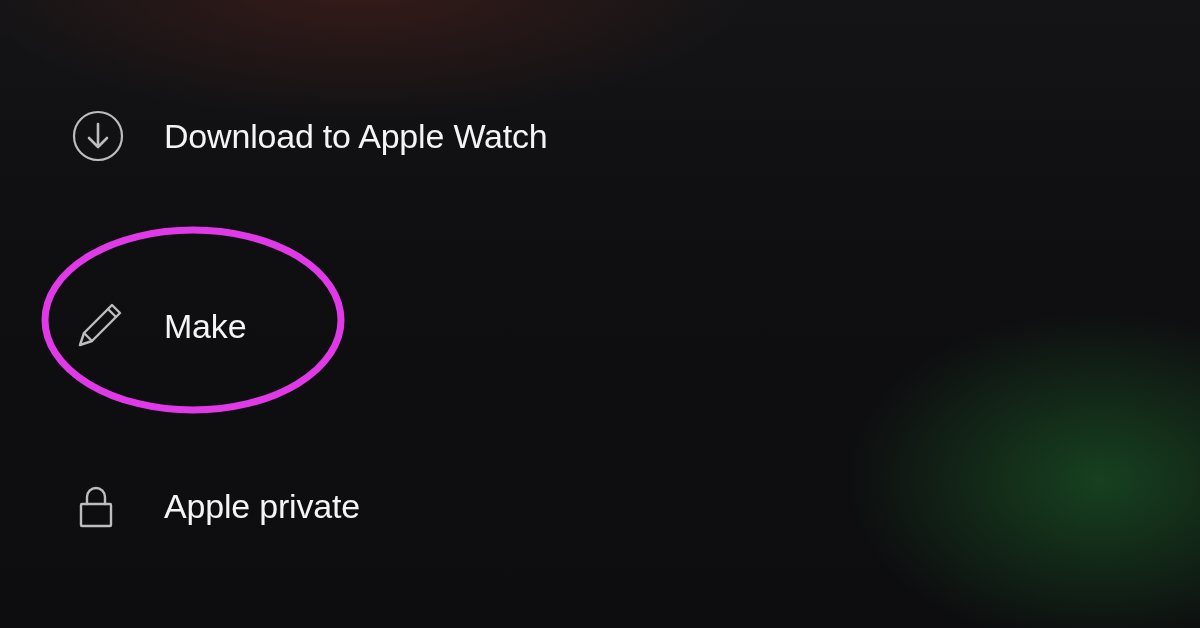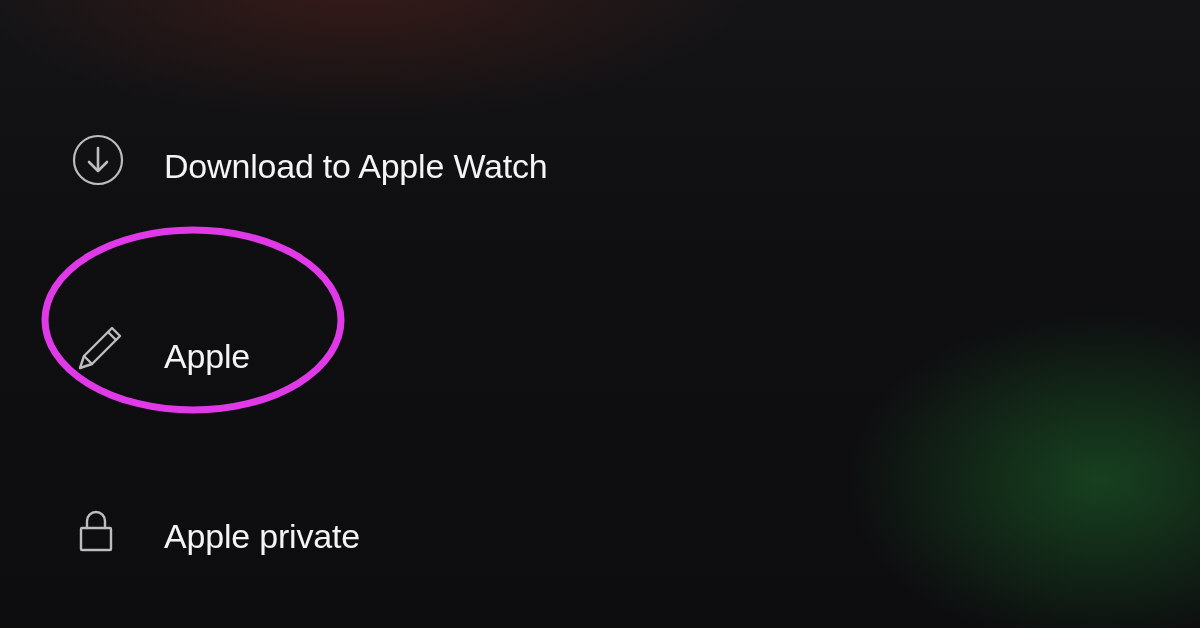--- a/index.html
+++ b/index.html
@@ -18,21 +18,21 @@
 
     .menu {
       position: absolute;
       left: 72px;
       top: 86px;
       display: flex;
       flex-direction: column;
     }
     .menu-item {
       display: flex;
-      align-items: flex-end;
+      align-items: center;
       height: 100px;
       cursor: pointer;
     }
     .gap-after-1 { margin-bottom: 90px; }
     .gap-after-2 { margin-bottom: 80px; }
 
     .icon-box {
       width: 60px;
       display: flex;
       align-items: center;
@@ -74,21 +74,21 @@
   </div>
 
   <div class="menu-item gap-after-2">
     <span class="icon-box">
       <svg width="54" height="54" viewBox="0 0 54 54" fill="none">
         <polygon points="8,46 12,34 40,6 48,14 20,42" stroke="#bdbdbd" stroke-width="2.4" fill="none" stroke-linejoin="round" stroke-linecap="round"></polygon>
         <line x1="36" y1="10" x2="44" y2="18" stroke="#bdbdbd" stroke-width="2.4" stroke-linecap="round"></line>
         <line x1="12" y1="34" x2="20" y2="42" stroke="#bdbdbd" stroke-width="2.4" stroke-linecap="round"></line>
       </svg>
     </span>
-    <span class="item-label">Apple</span>
+    <span class="item-label">Make</span>
   </div>
 
   <div class="menu-item">
     <span class="icon-box">
       <svg width="48" height="52" viewBox="0 0 48 52" fill="none">
         <rect x="9" y="24" width="30" height="22" stroke="#bdbdbd" stroke-width="2.4" fill="none" rx="1"></rect>
         <path d="M15 24 V17 a9 9 0 0 1 18 0 V24" stroke="#bdbdbd" stroke-width="2.4" fill="none" stroke-linecap="round"></path>
       </svg>
     </span>
     <span class="item-label">Apple private</span>

